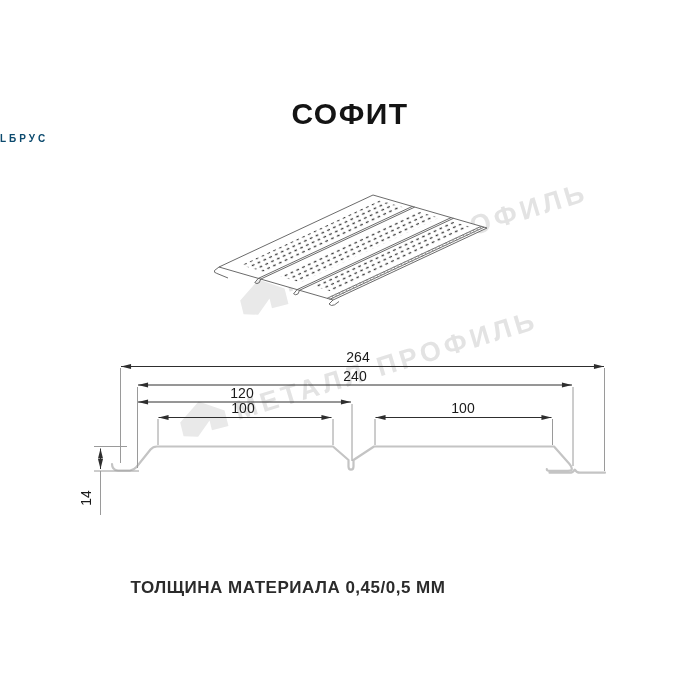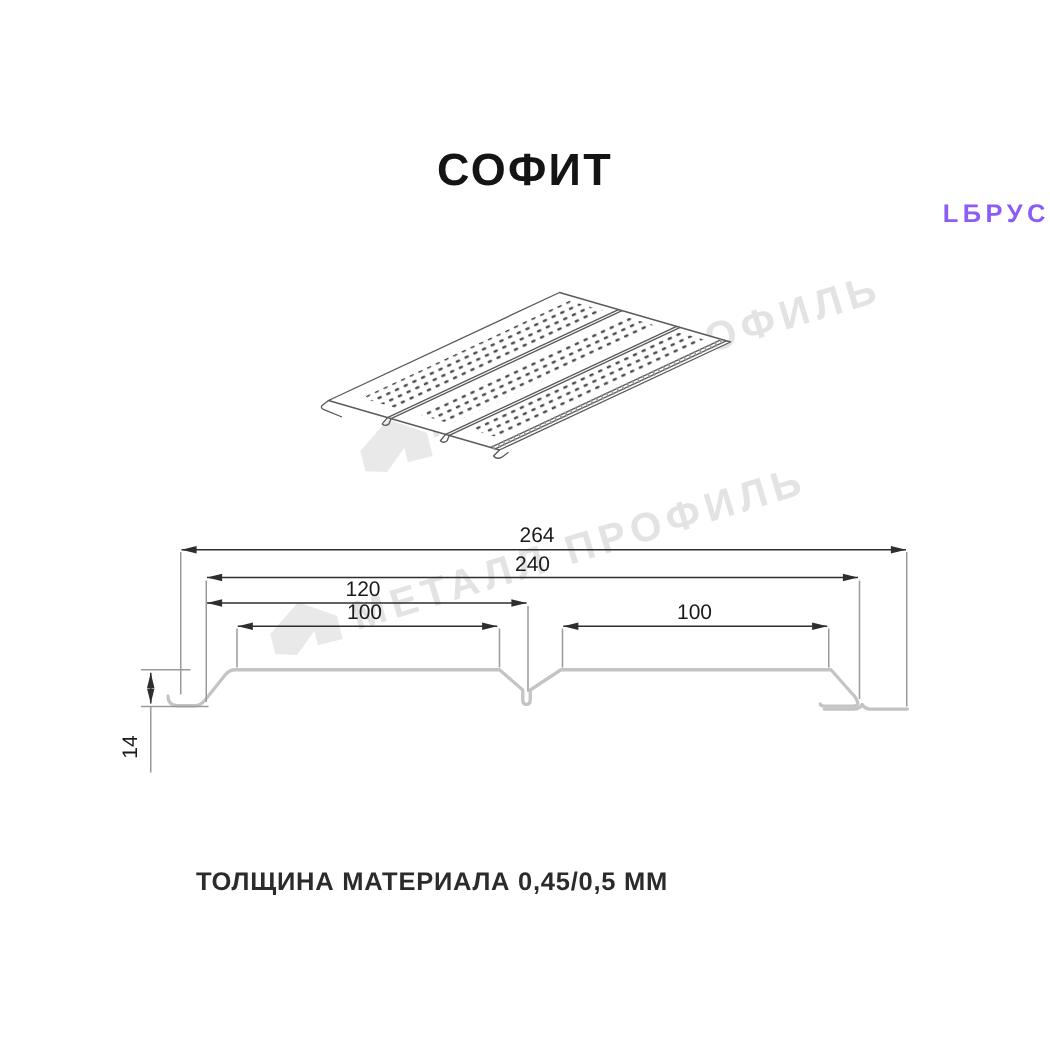--- a/index.html
+++ b/index.html
@@ -5,22 +5,22 @@
   html,body{margin:0;padding:0;background:#ffffff;}
   .page{
     position:relative;width:700px;height:700px;background:#ffffff;overflow:hidden;
     font-family:"Liberation Sans",sans-serif;
   }
   .title{
     position:absolute;top:97px;left:0;width:700px;text-align:center;
     font-size:30px;font-weight:700;letter-spacing:1.5px;color:#141414;
   }
   .subtitle{
-    position:absolute;top:133px;left:0;width:700px;text-align:right;
-    font-size:17px;font-weight:700;letter-spacing:3px;color:#8b5cf6;
+    position:absolute;top:133px;left:0;width:700px;text-align:left;
+    font-size:10px;font-weight:700;letter-spacing:3px;color:#0c4a6e;
   }
   .footer{
     position:absolute;top:578px;left:0;width:576px;text-align:center;
     font-size:17px;font-weight:600;letter-spacing:0.5px;color:#2b2b2b;
   }
   svg.drawing{position:absolute;top:0;left:0;}
   .dim-text{font-size:14px;fill:#1a1a1a;font-family:"Liberation Sans",sans-serif;}
   .wm-text{font-size:27px;font-weight:700;letter-spacing:4px;fill:#e3e3e3;font-family:"Liberation Sans",sans-serif;}
 </style>
 </head>

